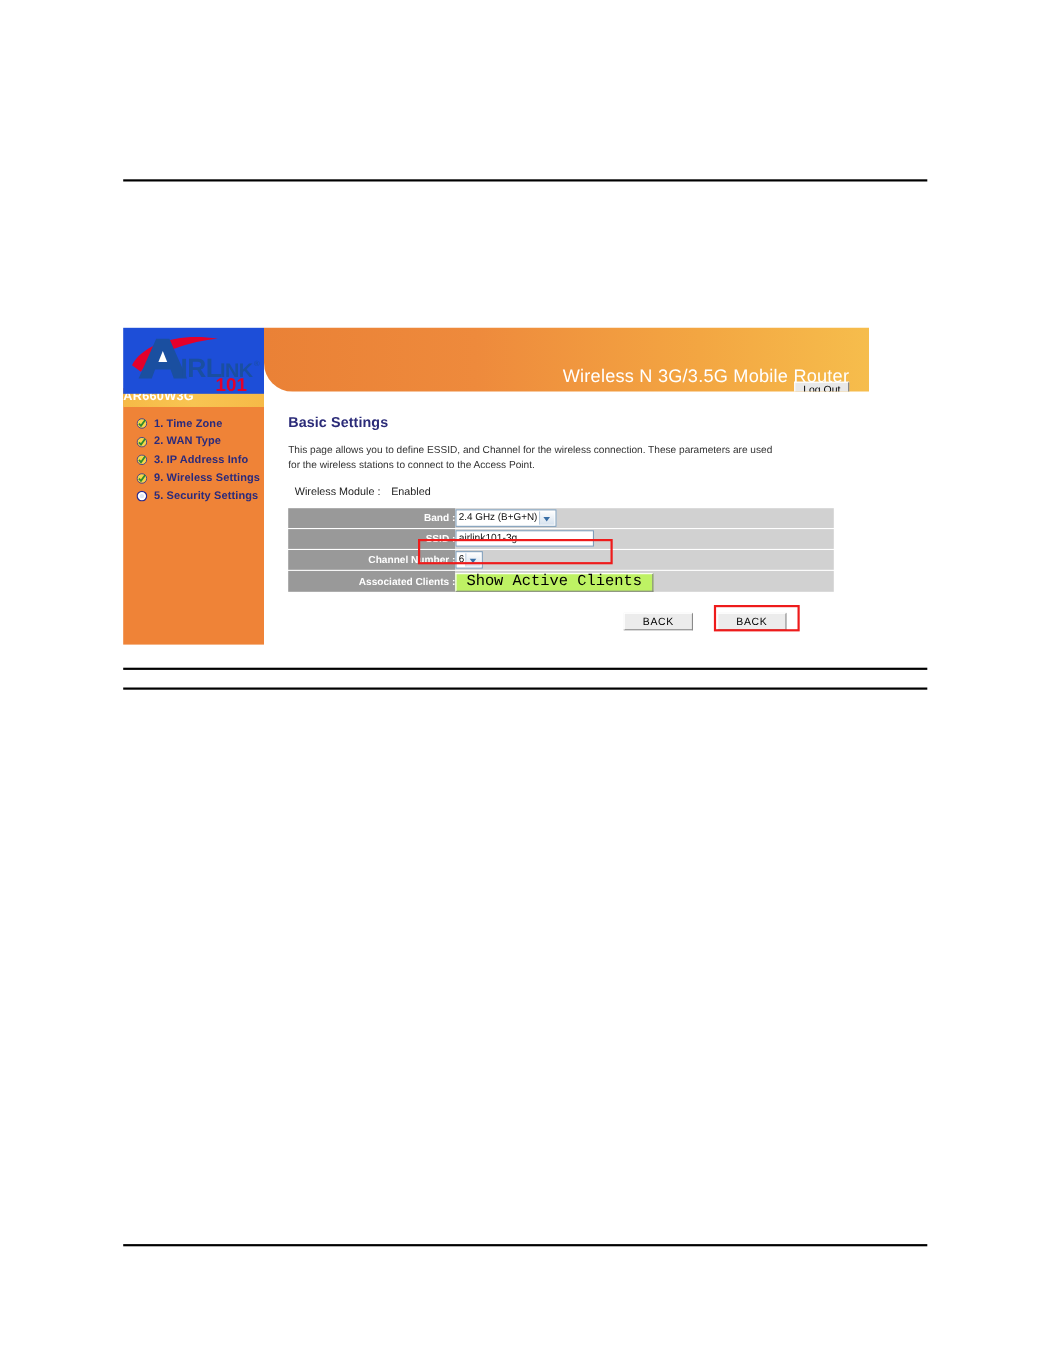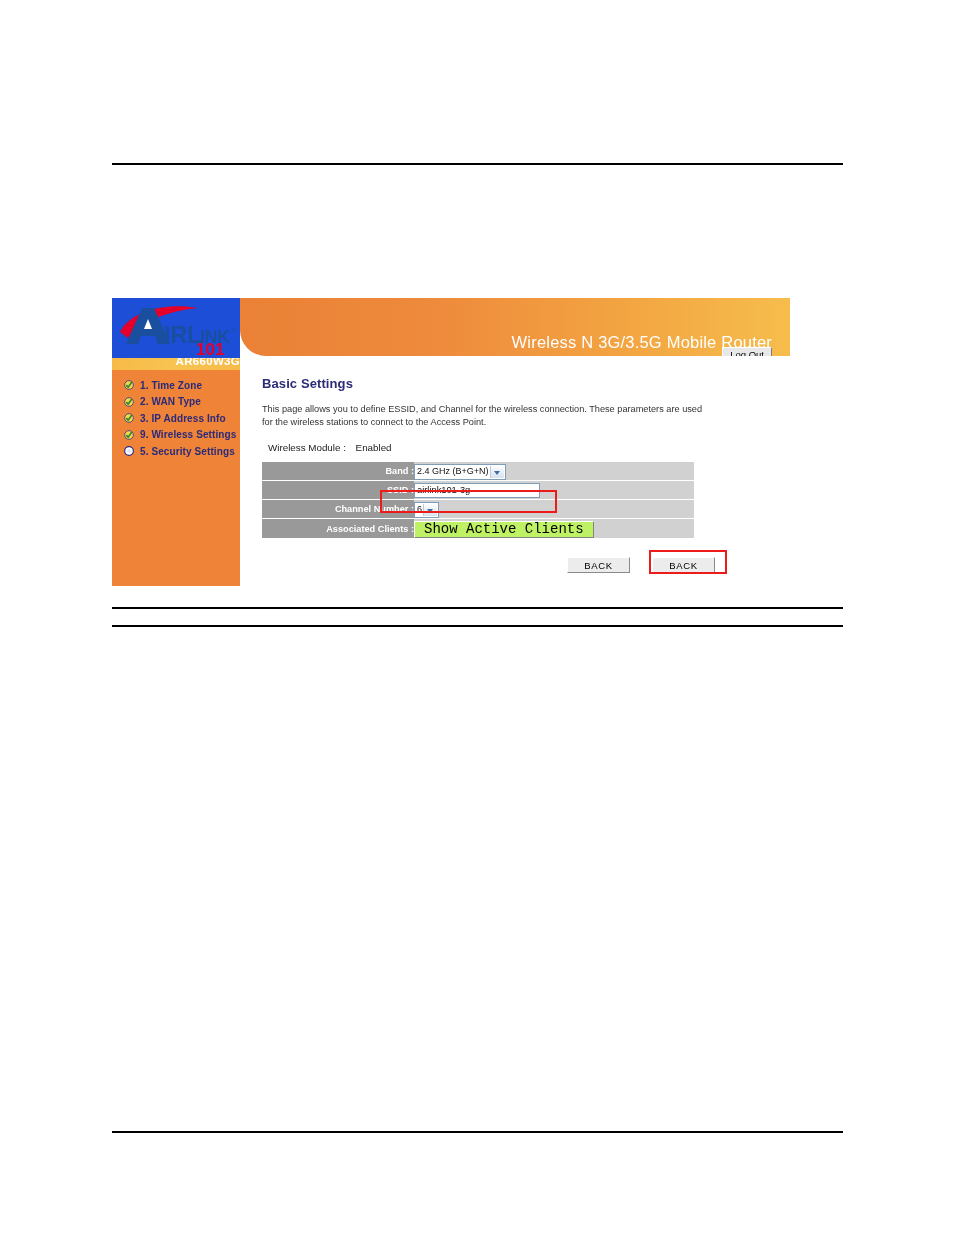--- a/index.html
+++ b/index.html
@@ -94,21 +94,21 @@
     width: 128px;
     height: 233px;
     background: #ef8337;
   }
   .model-bar {
     height: 17px;
     background: linear-gradient(to right, #f6ba47 0%, #f8c452 50%, #f6ba47 100%);
     color: #ffffff;
     font-size: 11.5px;
     font-weight: bold;
-    text-align: right;
+    text-align: left;
     line-height: 17px;
     letter-spacing: 0.3px;
   }
   .nav-list {
     margin: 0;
     padding: 7px 0 0 0;
     list-style: none;
   }
   .nav-item {
     display: flex;
@@ -157,21 +157,21 @@
     font-size: 9.8px;
     color: #222222;
     margin: 0 0 8px 6px;
   }
   .module-line .mod-val { margin-left: 7px; }
 
   
   .settings-table {
     border-collapse: separate;
     border-spacing: 0 1px;
-    width: 432px;
+    width: 496px;
     table-layout: fixed;
   }
   .settings-table td { padding: 0; }
   .lbl-cell {
     width: 152px;
     background: #999999;
     color: #ffffff;
     font-size: 9.2px;
     font-weight: bold;
     text-align: right;

